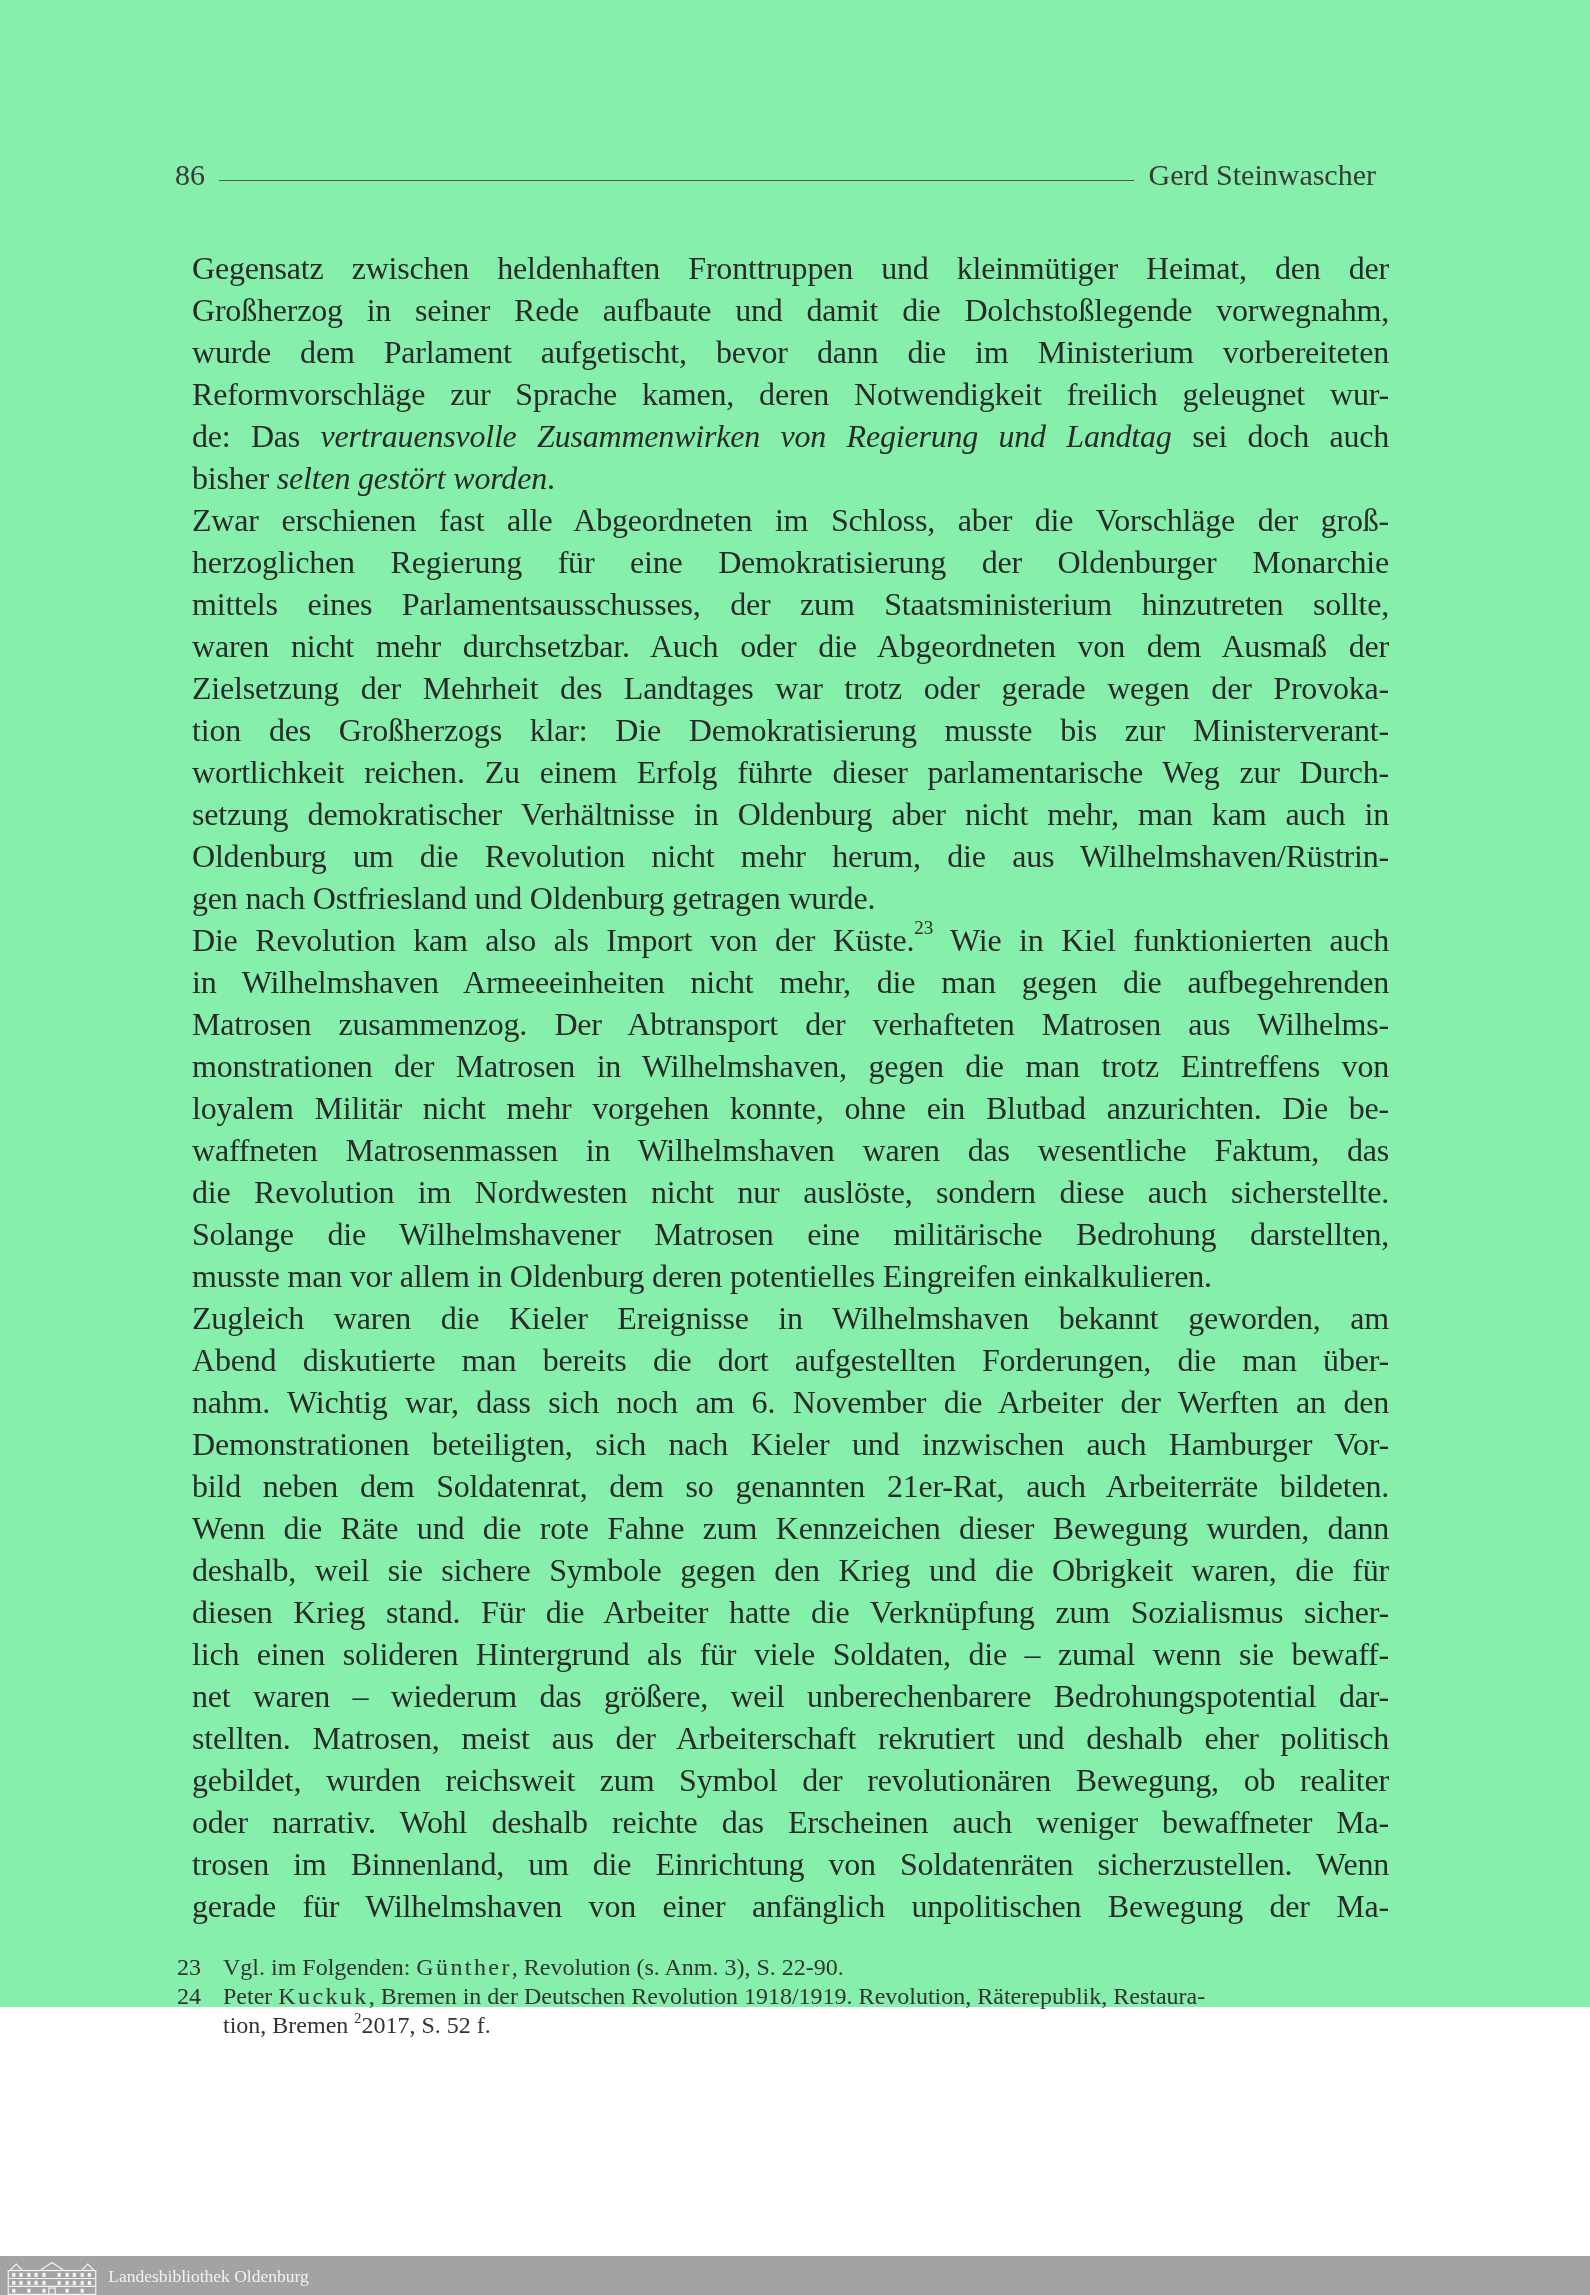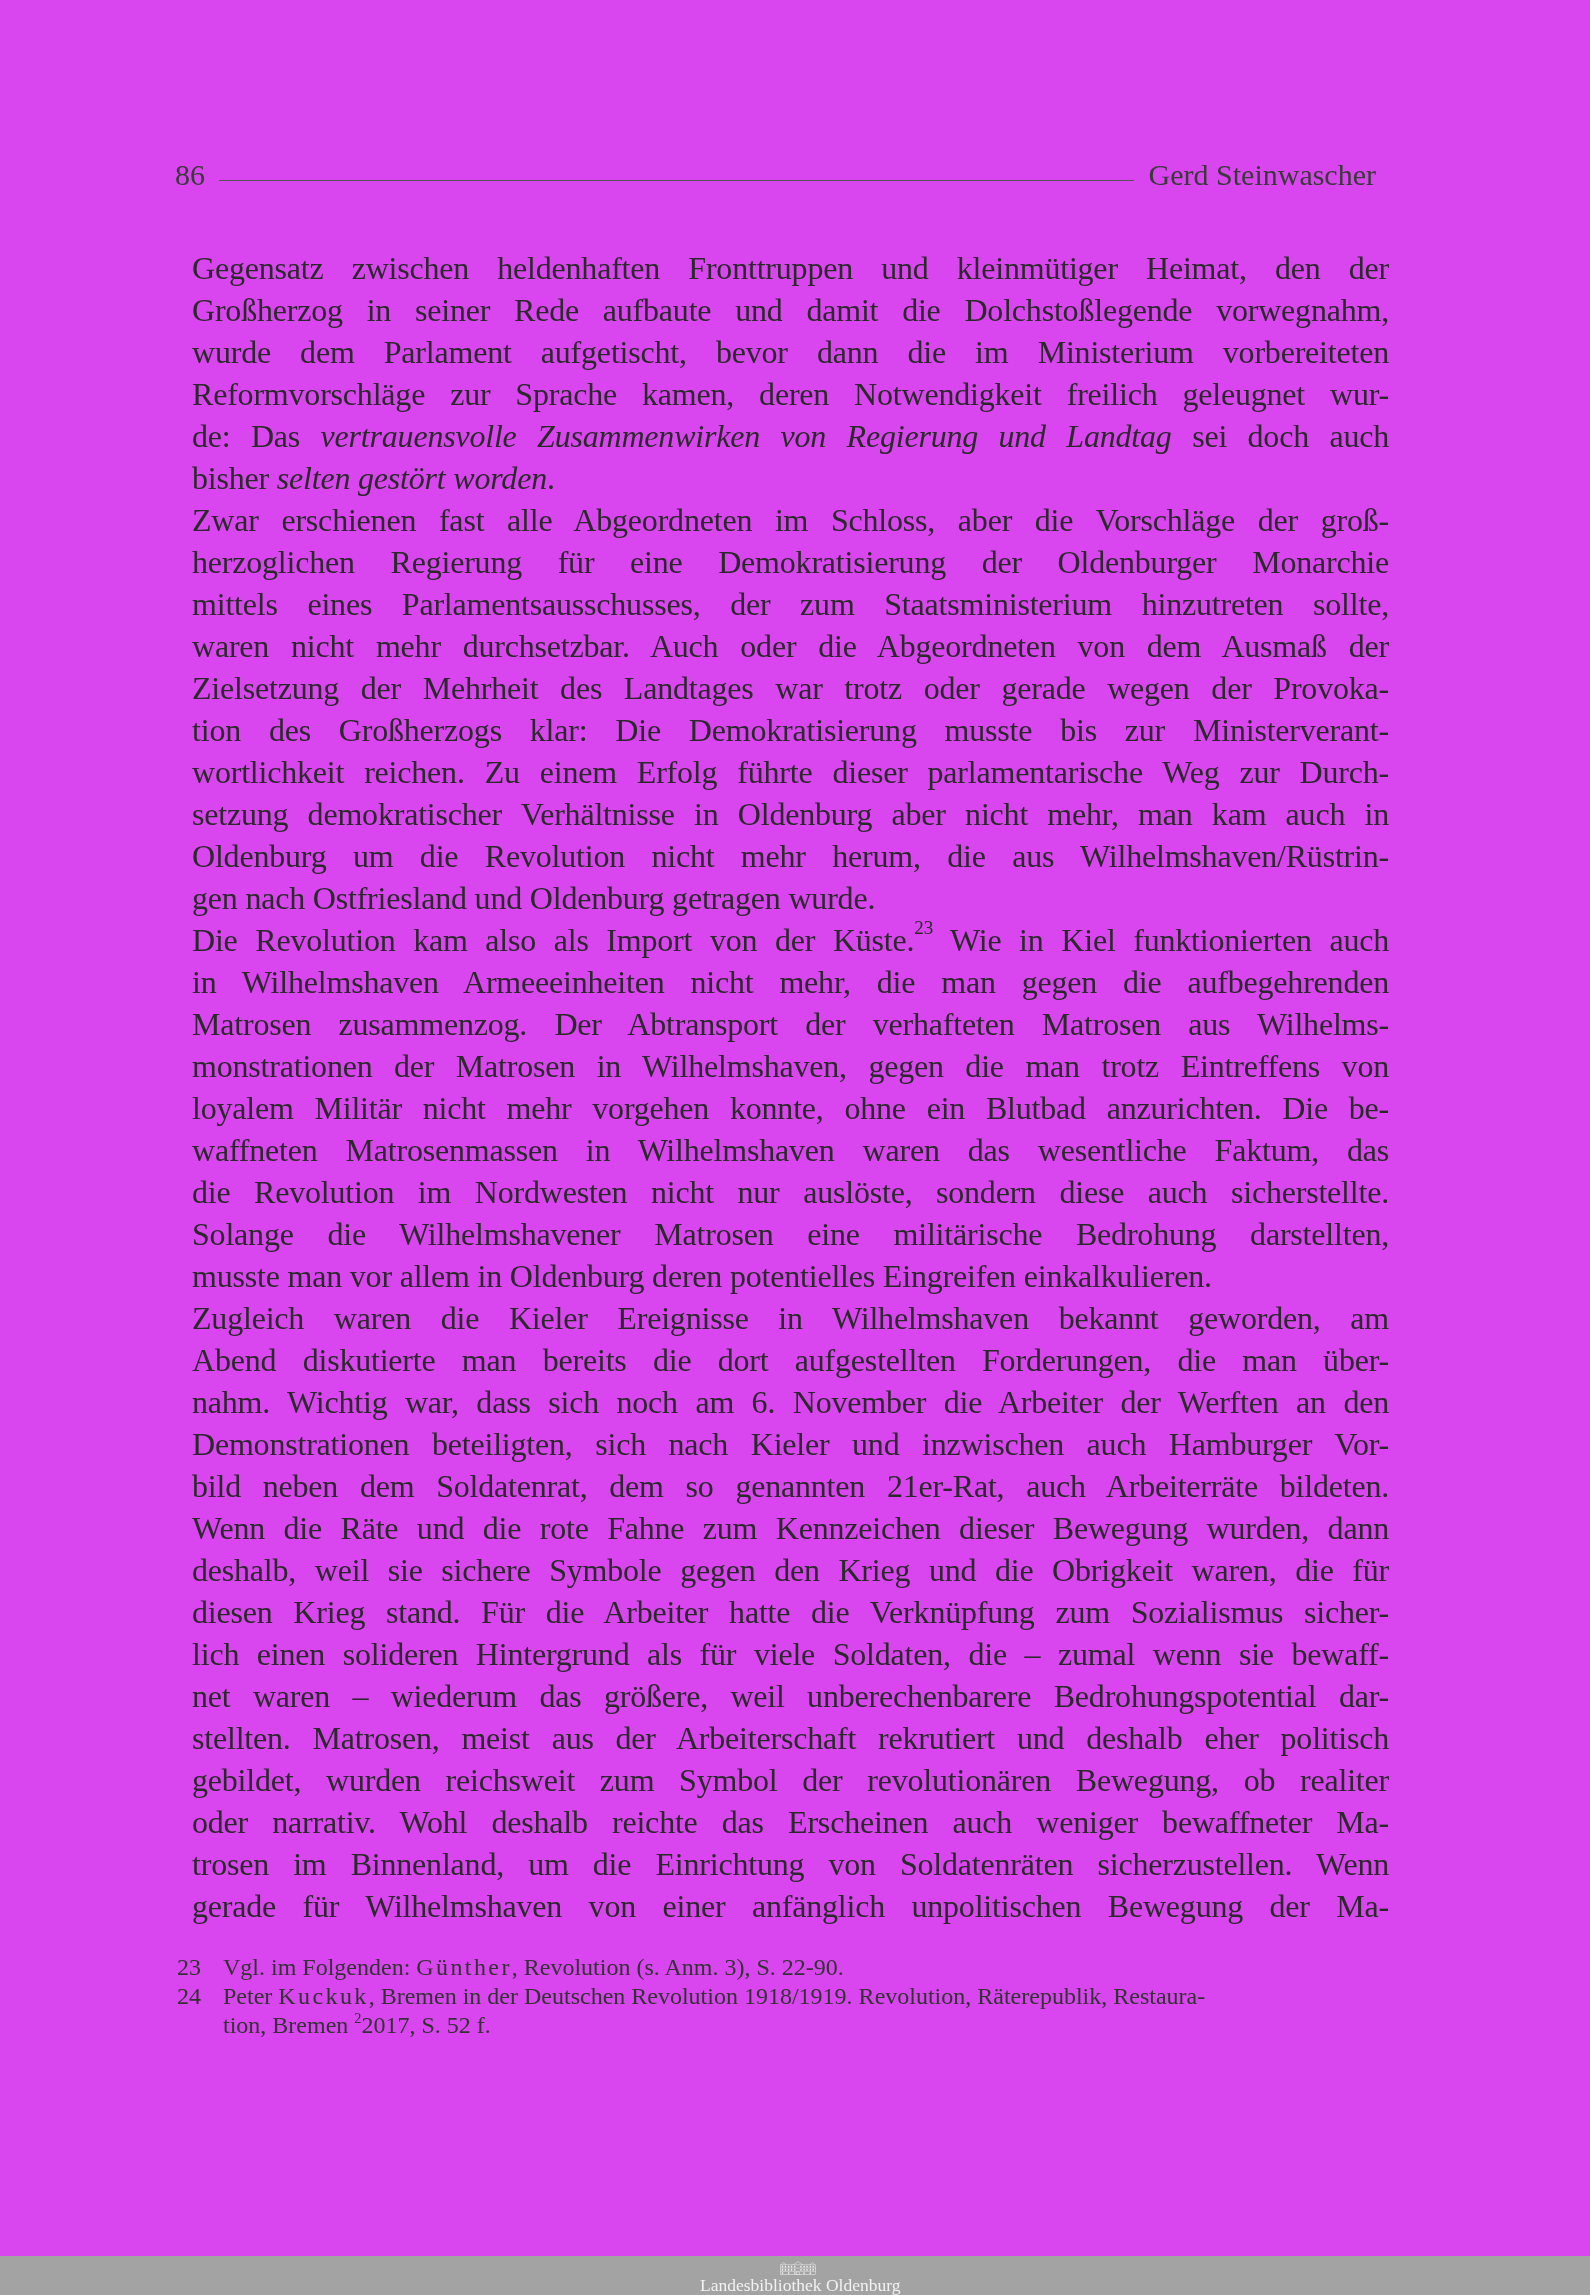--- a/index.html
+++ b/index.html
@@ -12,22 +12,22 @@
       height: 2295px;
       position: relative;
       overflow: hidden;
       font-family: "Liberation Serif", "DejaVu Serif", serif;
       color: #2a2a2a;
     }
     .page {
       position: absolute;
       left: 0; top: 0;
       width: 1591px;
-      height: 2256px;
-      background: #d946ef;
+      height: 2007px;
+      background: #86efac;
     }
     .running-head {
       position: absolute;
       left: 175px;
       top: 142px;
       width: 1201px;
       height: 48px;
       display: flex;
       align-items: flex-end;
       font-size: 30px;
@@ -96,21 +96,20 @@
     .fn-text sup { font-size: 14.3px; vertical-align: top; line-height: 14.3px; }
     .footer-bar {
       position: absolute;
       left: 0;
       top: 2256px;
       width: 1591px;
       height: 40px;
       background: #a3a3a3;
       display: flex;
       align-items: center;
-      flex-direction: column;
     }
     .footer-logo {
       width: 94px;
       height: 35px;
       margin-left: 4.8px;
       margin-top: 4.8px;
     }
     .footer-label {
       color: #f2f2f2;
       font-size: 17.5px;

